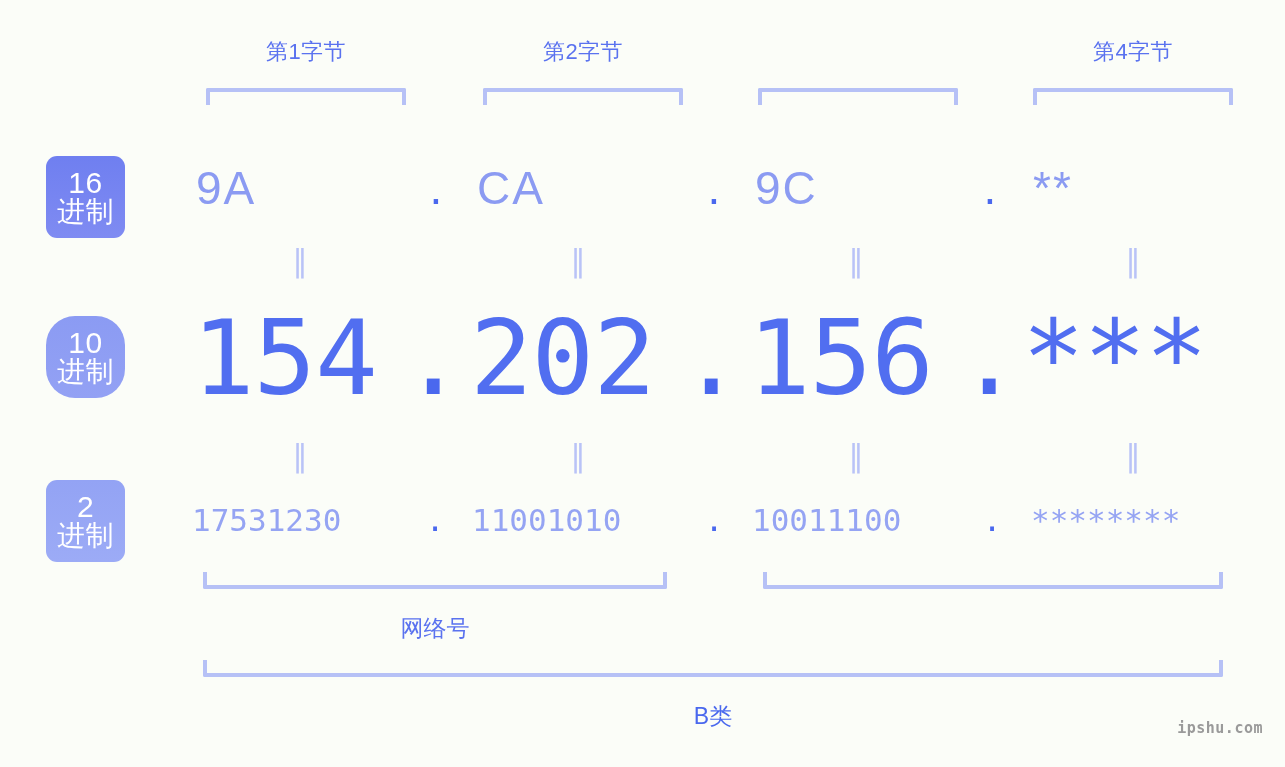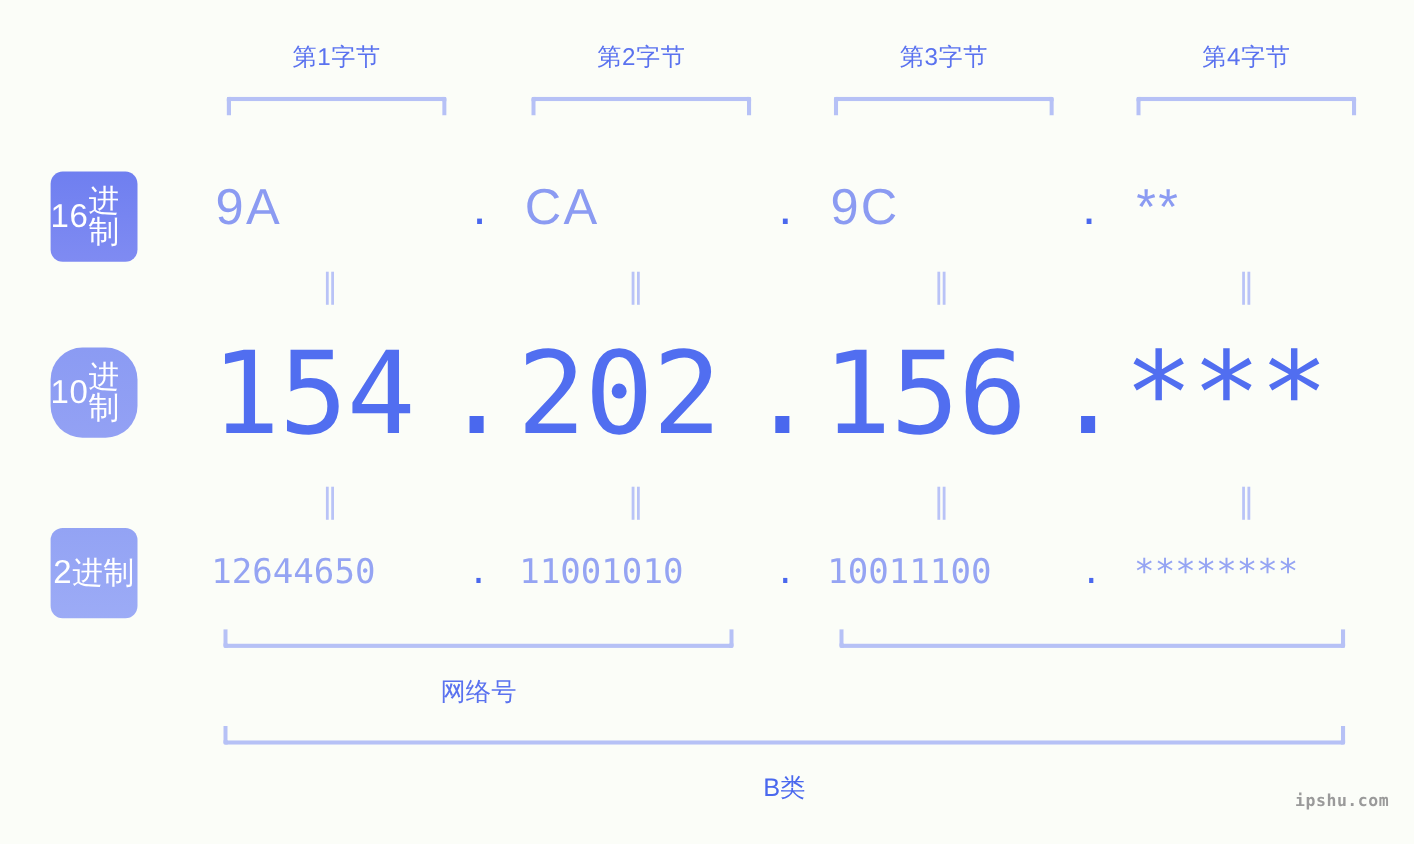--- a/index.html
+++ b/index.html
@@ -56,21 +56,21 @@
 
   
   .badge {
     position: absolute;
     left: 46px;
     width: 79px;
     height: 82px;
     border-radius: 11px;
     color: #ffffff;
     display: flex;
-    flex-direction: row;
+    flex-direction: column;
     align-items: center;
     justify-content: center;
     line-height: 1;
   }
   .badge .num {
     font-size: 30px;
     font-weight: 400;
     letter-spacing: 0.5px;
   }
   .badge .unit {
@@ -190,21 +190,20 @@
     font-weight: bold;
   }
 </style>
 </head>
 <body>
 
 <div class="stage">
 
   <div class="byte-label" style="left:206px">第1字节</div>
   <div class="byte-label" style="left:483px">第2字节</div>
-  <div class="byte-label" style="left:758px">第3字节</div>
   <div class="byte-label" style="left:1033px">第4字节</div>
 
   <div class="bracket bracket-down" style="left:206px;  top:88px; width:200px;"></div>
   <div class="bracket bracket-down" style="left:483px;  top:88px; width:200px;"></div>
   <div class="bracket bracket-down" style="left:758px;  top:88px; width:200px;"></div>
   <div class="bracket bracket-down" style="left:1033px; top:88px; width:200px;"></div>
 
   <div class="badge badge-hex">
     <span class="num">16</span>
     <span class="unit">进制</span>
@@ -242,21 +241,21 @@
     <div class="dot" style="left:958px">.</div>
     <div class="cell" style="left:1022px">***</div>
   </div>
 
   <div class="eq eq-bot" style="left:200px">‖</div>
   <div class="eq eq-bot" style="left:478px">‖</div>
   <div class="eq eq-bot" style="left:756px">‖</div>
   <div class="eq eq-bot" style="left:1033px">‖</div>
 
   <div class="row-bin">
-    <div class="cell" style="left:192px">12644650</div>
+    <div class="cell" style="left:192px">17531230</div>
     <div class="dot" style="left:415px">.</div>
     <div class="cell" style="left:472px">11001010</div>
     <div class="dot" style="left:694px">.</div>
     <div class="cell" style="left:752px">10011100</div>
     <div class="dot" style="left:972px">.</div>
     <div class="cell" style="left:1031px">********</div>
   </div>
 
   <div class="bracket bracket-up" style="left:203px; top:572px; width:464px;"></div>
   <div class="bracket bracket-up" style="left:763px; top:572px; width:460px;"></div>

